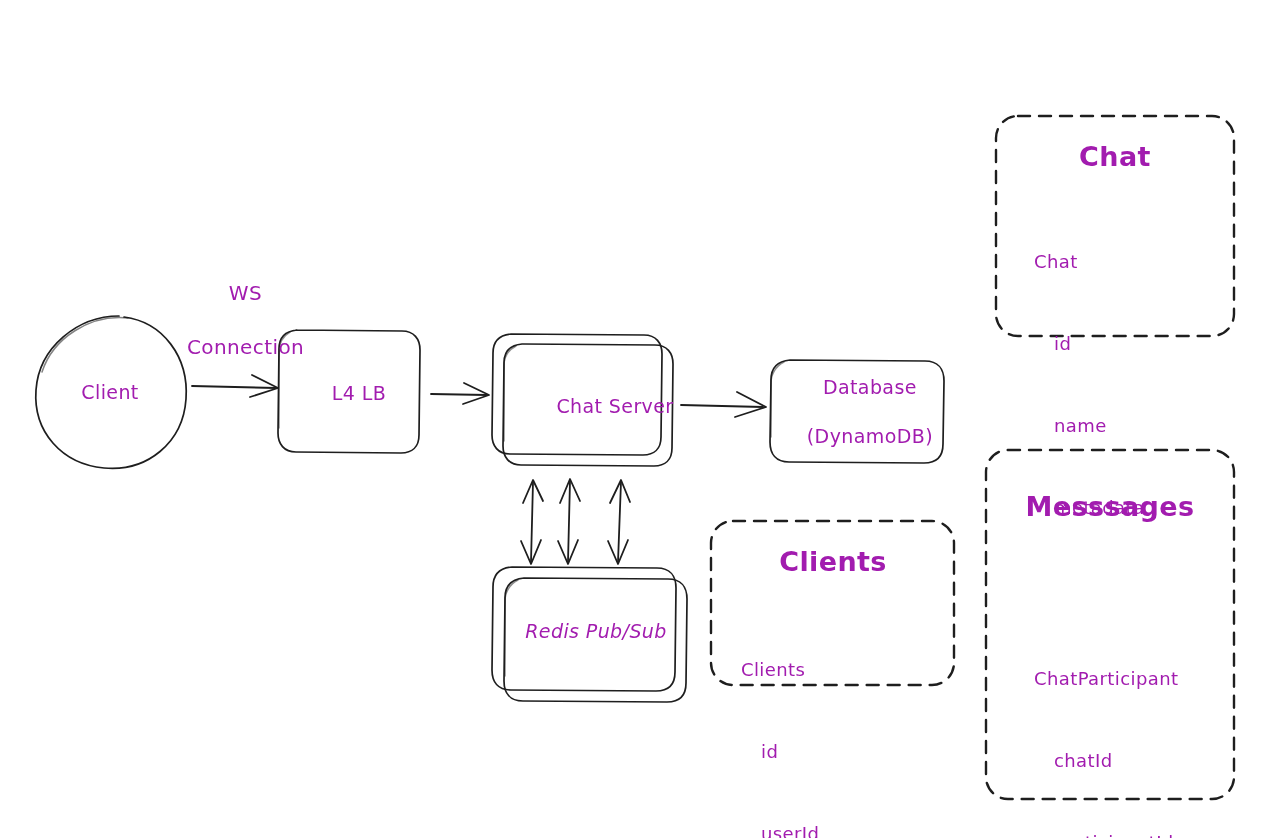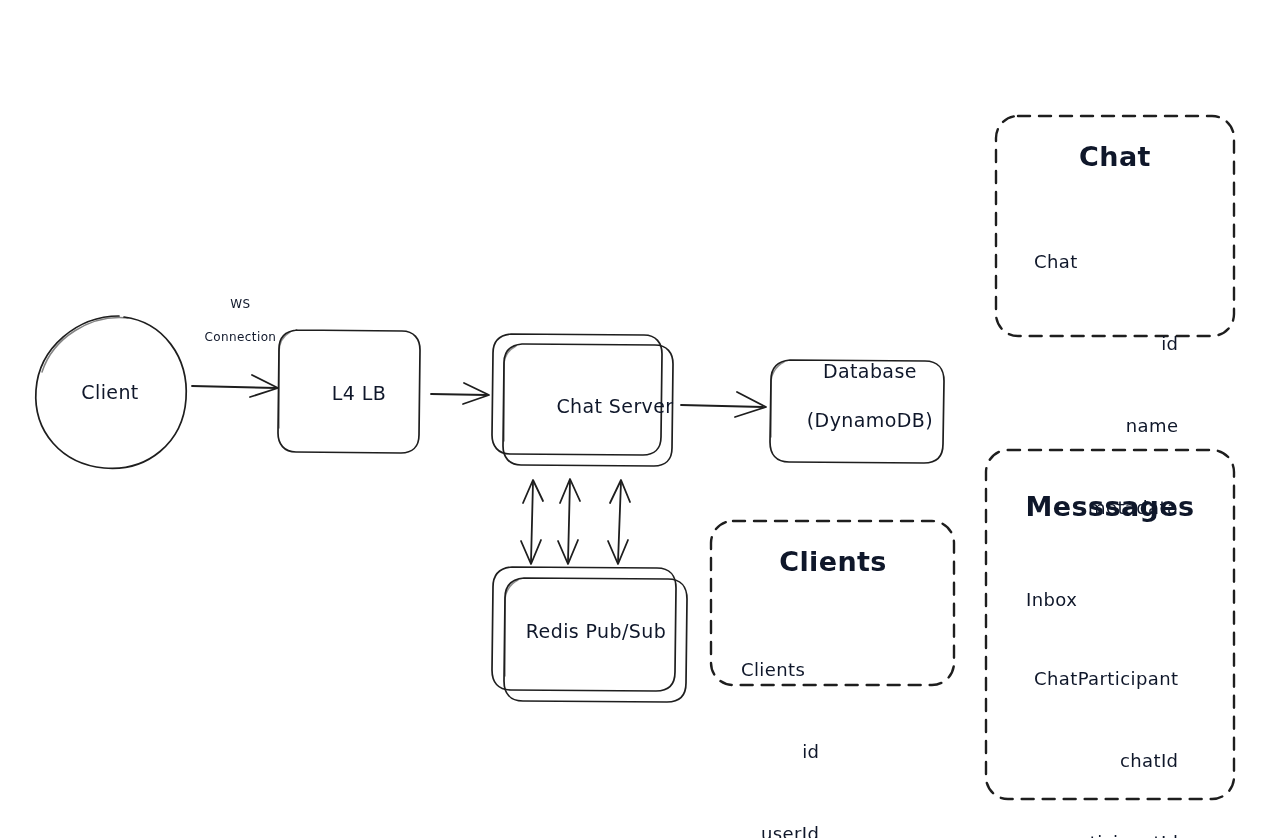--- a/index.html
+++ b/index.html
@@ -50,50 +50,50 @@
   }
   .arrow {
     fill: none;
     stroke: #1e1e1e;
     stroke-width: 1.8;
     stroke-linecap: round;
     stroke-linejoin: round;
   }
   .label {
     position: absolute;
-    color: #0f172a;
+    color: #a21caf;
     font-family: "DejaVu Sans", sans-serif;
     white-space: pre;
     line-height: 1.28;
     letter-spacing: 0.4px;
   }
   .node-label {
     font-size: 19px;
     text-align: center;
     transform: translate(-50%, -50%);
   }
   .edge-label {
-    font-size: 12px;
+    font-size: 20px;
     text-align: center;
     transform: translate(-50%, -50%);
     line-height: 1.35;
   }
   .panel-title {
     font-size: 27px;
     font-weight: 700;
     text-align: center;
     transform: translate(-50%, -50%);
   }
   .panel-body {
     font-size: 18px;
     text-align: left;
     line-height: 1.52;
   }
   .grp-name { display: block; }
-  .grp-field { display: block; padding-left: 20px; text-align: right; }
+  .grp-field { display: block; padding-left: 20px; }
   .grp-gap { display: block; height: 34px; }
 </style>
 </head>
 <body>
 
 <div id="canvas">
 
   <svg id="diagram" viewBox="0 0 1284 838">
 
     <g>
@@ -214,26 +214,26 @@
     <rect class="dashed" x="986" y="450" width="248" height="349" rx="22" ry="22"></rect>
 
   </svg>
 
   <div class="label node-label" style="left:110px; top:392px;">Client</div>
 
   <div class="label node-label" style="left:359px; top:393px;">L4 LB</div>
 
   <div class="label node-label" style="left:615px; top:406px;">Chat Server</div>
 
-  <div class="label node-label" style="left:857px; top:396px;">
+  <div class="label node-label" style="left:857px; top:412px;">
     <span>Database</span><br>
     <span>(DynamoDB)</span>
   </div>
 
-  <div class="label node-label" style="left:596px; top:631px;">Redis Pub/Sub</div>
+  <div class="label node-label" style="left:596px; top:631px;font-style:italic;">Redis Pub/Sub</div>
 
   <div class="label edge-label" style="left:232px; top:320px;">
     <span>WS</span><br>
     <span>Connection</span>
   </div>
 
   <div class="label panel-title" style="left:1115px; top:157px;">Chat</div>
   <div class="label panel-body" style="left:1034px; top:193px;">
     <span class="grp-name">Chat</span>
     <span class="grp-field">id</span>
@@ -247,21 +247,20 @@
 
   <div class="label panel-title" style="left:833px; top:562px;">Clients</div>
   <div class="label panel-body" style="left:741px; top:601px;">
     <span class="grp-name">Clients</span>
     <span class="grp-field">id</span>
     <span class="grp-field">userId</span>
   </div>
 
   <div class="label panel-title" style="left:1110px; top:491px;margin-top:16px;">Messsages</div>
   <div class="label panel-body" style="left:1026px; top:531px;">
-    <span class="grp-name">Inbox</span>
     <span class="grp-gap"></span>
     
     
     
     
     
   </div>
 
 </div>
 

